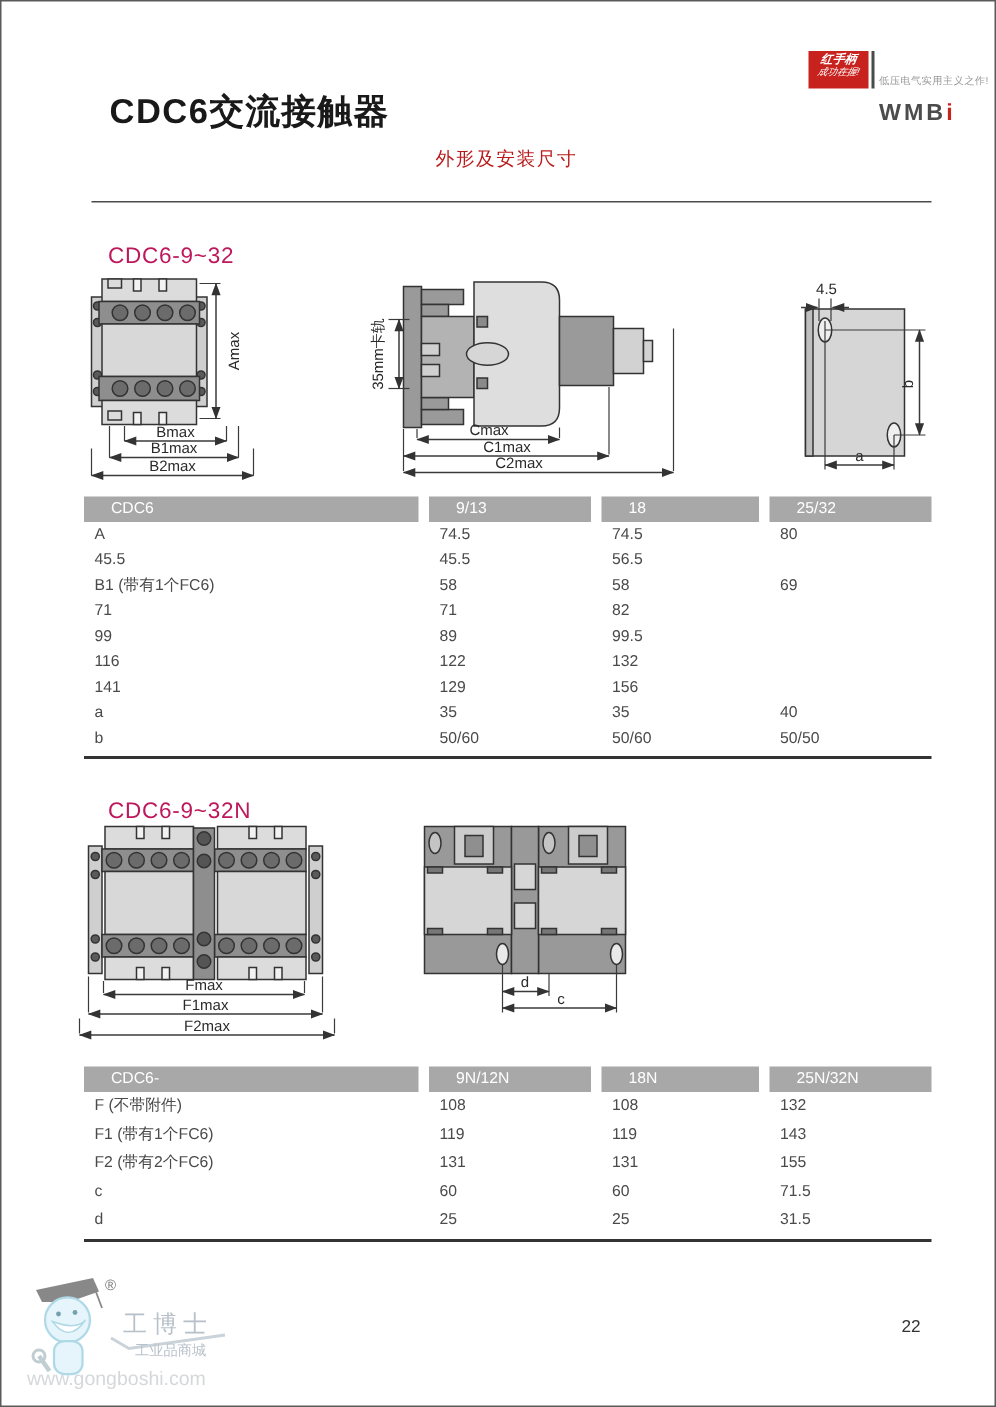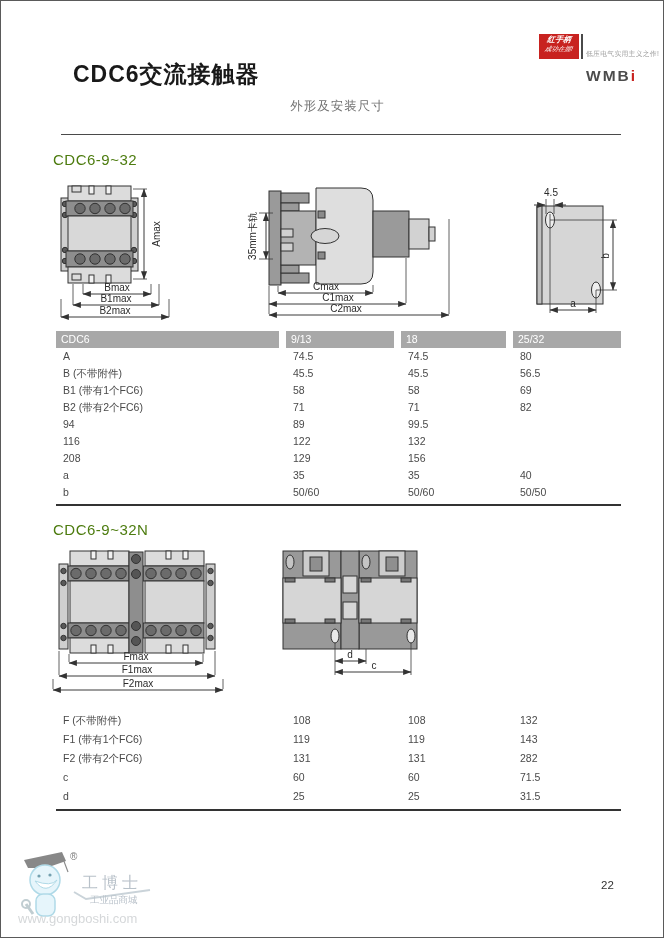--- a/index.html
+++ b/index.html
@@ -9,27 +9,27 @@
   
   .badge{left:538px;top:33px;width:40px;height:25px;background:#c8221f;color:#fff;
          font-style:italic;text-align:center;line-height:1.1;padding-top:2px;box-sizing:border-box;}
   .badge .b1{font-size:8px;font-weight:bold;transform:skewX(-8deg);}
   .badge .b2{font-size:6.5px;transform:skewX(-14deg);}
   .brand-divider{left:580px;top:33px;width:2px;height:25px;background:#4a4a4a;}
   .brand{left:585px;top:30px;font-size:15.5px;font-weight:bold;color:#4c4c4c;letter-spacing:2px;margin-top:36px;}
   .brand .dot{color:#c8221f;}
   .slogan{left:585px;top:48px;font-size:6.8px;color:#9a9a9a;letter-spacing:.3px;}
   .title{left:72px;right:0;top:58px;font-size:23px;font-weight:600;color:#191919;letter-spacing:1px;}
-  .subtitle{left:0;right:0;top:97px;text-align:center;font-size:12.5px;color:#737373;letter-spacing:1px;margin-left:11px;}
+  .subtitle{left:0;right:0;top:97px;text-align:center;font-size:12.5px;color:#b91c1c;letter-spacing:1px;margin-left:11px;}
   .hr{left:60px;top:133px;width:560px;height:1px;background:#4a4a4a;}
-  .sec-title{left:52px;font-size:15px;color:#4d7c0f;letter-spacing:.5px;}
+  .sec-title{left:71px;font-size:15px;color:#be185d;letter-spacing:.5px;margin-top:11px;}
   
   .tbl{left:55px;width:565px;}
   .row{display:grid;grid-template-columns:223px 108px 105px 108px;column-gap:7px;}
-  .th{background:#a8a8a8;color:#fff;height:17px;line-height:17px;padding-left:5px;font-size:10.5px;}
+  .th{background:#a8a8a8;color:#fff;height:17px;line-height:17px;padding-left:18px;font-size:10.5px;}
   .td{height:17px;line-height:17px;font-size:10.5px;color:#4a4a4a;padding-left:7px;white-space:nowrap;}
   .t2 .td{height:19px;line-height:19px;}
   .tbl-end{border-top:2px solid #333;margin-top:3px;}
   
   svg{position:absolute;overflow:visible;}
   svg .s{stroke:#333;stroke-width:1;}
   svg .dim{stroke:#3a3a3a;stroke-width:1;}
   svg .ext{stroke:#3a3a3a;stroke-width:.8;}
   svg text{font-family:"Liberation Sans","DejaVu Sans",sans-serif;font-size:10px;fill:#2a2a2a;}
   .pagenum{left:600px;top:878px;font-size:11.5px;color:#333;}
@@ -185,49 +185,47 @@
       <div class="th">18</div>
       <div class="th">25/32</div>
     </div>
     <div class="row">
       <div class="td">A</div>
       <div class="td">74.5</div>
       <div class="td">74.5</div>
       <div class="td">80</div>
     </div>
     <div class="row">
-      <div class="td">B (不带附件)</div>
       <div class="td">45.5</div>
       <div class="td">45.5</div>
       <div class="td">56.5</div>
     </div>
     <div class="row">
       <div class="td">B1 (带有1个FC6)</div>
       <div class="td">58</div>
       <div class="td">58</div>
       <div class="td">69</div>
     </div>
     <div class="row">
-      <div class="td">B2 (带有2个FC6)</div>
       <div class="td">71</div>
       <div class="td">71</div>
       <div class="td">82</div>
     </div>
     <div class="row">
-      <div class="td">94</div>
+      <div class="td">99</div>
       <div class="td">89</div>
       <div class="td">99.5</div>
     </div>
     <div class="row">
       <div class="td">116</div>
       <div class="td">122</div>
       <div class="td">132</div>
     </div>
     <div class="row">
-      <div class="td">208</div>
+      <div class="td">141</div>
       <div class="td">129</div>
       <div class="td">156</div>
     </div>
     <div class="row">
       <div class="td">a</div>
       <div class="td">35</div>
       <div class="td">35</div>
       <div class="td">40</div>
     </div>
     <div class="row">
@@ -341,36 +339,42 @@
       <line x1="132" y1="97" x2="132" y2="129" class="ext"></line>
       <line x1="56" y1="115" x2="87" y2="115" class="dim" marker-start="url(#arw)" marker-end="url(#arw)"></line>
       <text x="71" y="112" text-anchor="middle">d</text>
       <line x1="56" y1="126" x2="132" y2="126" class="dim" marker-start="url(#arw)" marker-end="url(#arw)"></line>
       <text x="95" y="123" text-anchor="middle">c</text>
     </g>
   </svg>
 
   <div class="abs tbl t2" style="top:710px">
     <div class="row">
+      <div class="th">CDC6-</div>
+      <div class="th">9N/12N</div>
+      <div class="th">18N</div>
+      <div class="th">25N/32N</div>
+    </div>
+    <div class="row">
       <div class="td">F (不带附件)</div>
       <div class="td">108</div>
       <div class="td">108</div>
       <div class="td">132</div>
     </div>
     <div class="row">
       <div class="td">F1 (带有1个FC6)</div>
       <div class="td">119</div>
       <div class="td">119</div>
       <div class="td">143</div>
     </div>
     <div class="row">
       <div class="td">F2 (带有2个FC6)</div>
       <div class="td">131</div>
       <div class="td">131</div>
-      <div class="td">282</div>
+      <div class="td">155</div>
     </div>
     <div class="row">
       <div class="td">c</div>
       <div class="td">60</div>
       <div class="td">60</div>
       <div class="td">71.5</div>
     </div>
     <div class="row">
       <div class="td">d</div>
       <div class="td">25</div>

